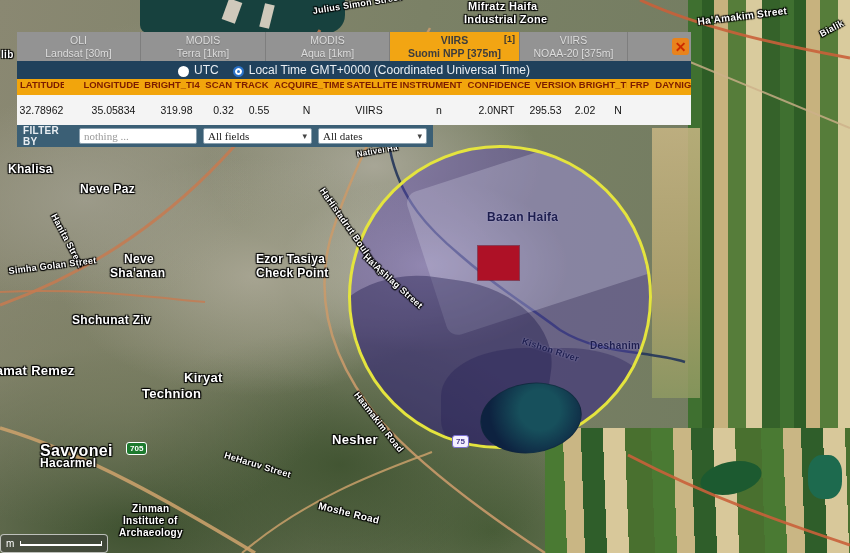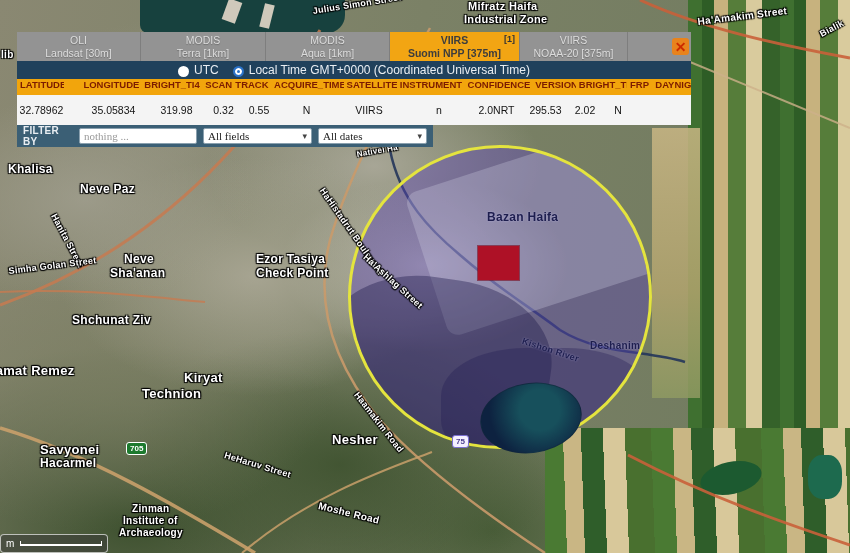--- a/index.html
+++ b/index.html
@@ -143,21 +143,21 @@
         <div class="maplabel" style="left: 58px; top: 212px; font-size: 9px; transform: rotate(62deg);">Hanita Street</div>
         <div class="maplabel" style="left: 8px; top: 266px; font-size: 9px; transform: rotate(-7deg);">Simha Golan Street</div>
         <div class="maplabel" style="left: 124px; top: 252px; font-size: 12px; transform: rotate(0deg);">Neve</div>
         <div class="maplabel" style="left: 110px; top: 266px; font-size: 12px; transform: rotate(0deg);">Sha'anan</div>
         <div class="maplabel" style="left: 256px; top: 252px; font-size: 12px; transform: rotate(0deg);">Ezor Tasiya</div>
         <div class="maplabel" style="left: 256px; top: 266px; font-size: 12px; transform: rotate(0deg);">Check Point</div>
         <div class="maplabel" style="left: 72px; top: 313px; font-size: 12px; transform: rotate(0deg);">Shchunat Ziv</div>
         <div class="maplabel" style="left: -14px; top: 363px; font-size: 13px; transform: rotate(0deg);">Ramat Remez</div>
         <div class="maplabel" style="left: 152px; top: 370px; font-size: 13px; transform: rotate(0deg); padding-left: 32px;">Kiryat</div>
         <div class="maplabel" style="left: 142px; top: 386px; font-size: 13px; transform: rotate(0deg);">Technion</div>
-        <div class="maplabel" style="left: 40px; top: 442px; font-size: 13px; transform: rotate(0deg);">Savyonei</div>
+        <div class="maplabel" style="left: 40px; top: 442px; font-size: 16px; transform: rotate(0deg);">Savyonei</div>
         <div class="maplabel" style="left: 40px; top: 456px; font-size: 12px; transform: rotate(0deg);">Hacarmel</div>
         <div class="maplabel" style="left: 226px; top: 450px; font-size: 9px; transform: rotate(17deg);">HeHaruv Street</div>
         <div class="maplabel" style="left: 332px; top: 432px; font-size: 13px; transform: rotate(0deg);">Nesher</div>
         <div class="maplabel" style="left: 320px; top: 500px; font-size: 10px; transform: rotate(14deg);">Moshe Road</div>
         <div class="maplabel" style="left: 132px; top: 503px; font-size: 10px; transform: rotate(0deg);">Zinman</div>
         <div class="maplabel" style="left: 123px; top: 515px; font-size: 10px; transform: rotate(0deg);">Institute of</div>
         <div class="maplabel" style="left: 119px; top: 527px; font-size: 10px; transform: rotate(0deg);">Archaeology</div>
         <div class="maplabel" style="left: 356px; top: 150px; font-size: 8px; transform: rotate(-10deg);">Nativei Ha</div>
         <div class="maplabel" style="left: 326px; top: 186px; font-size: 9px; transform: rotate(55deg);">HaHistadrut Boulevard</div>
         <div class="maplabel" style="left: 368px; top: 252px; font-size: 9px; transform: rotate(42deg);">Ha'Ashlag Street</div>

